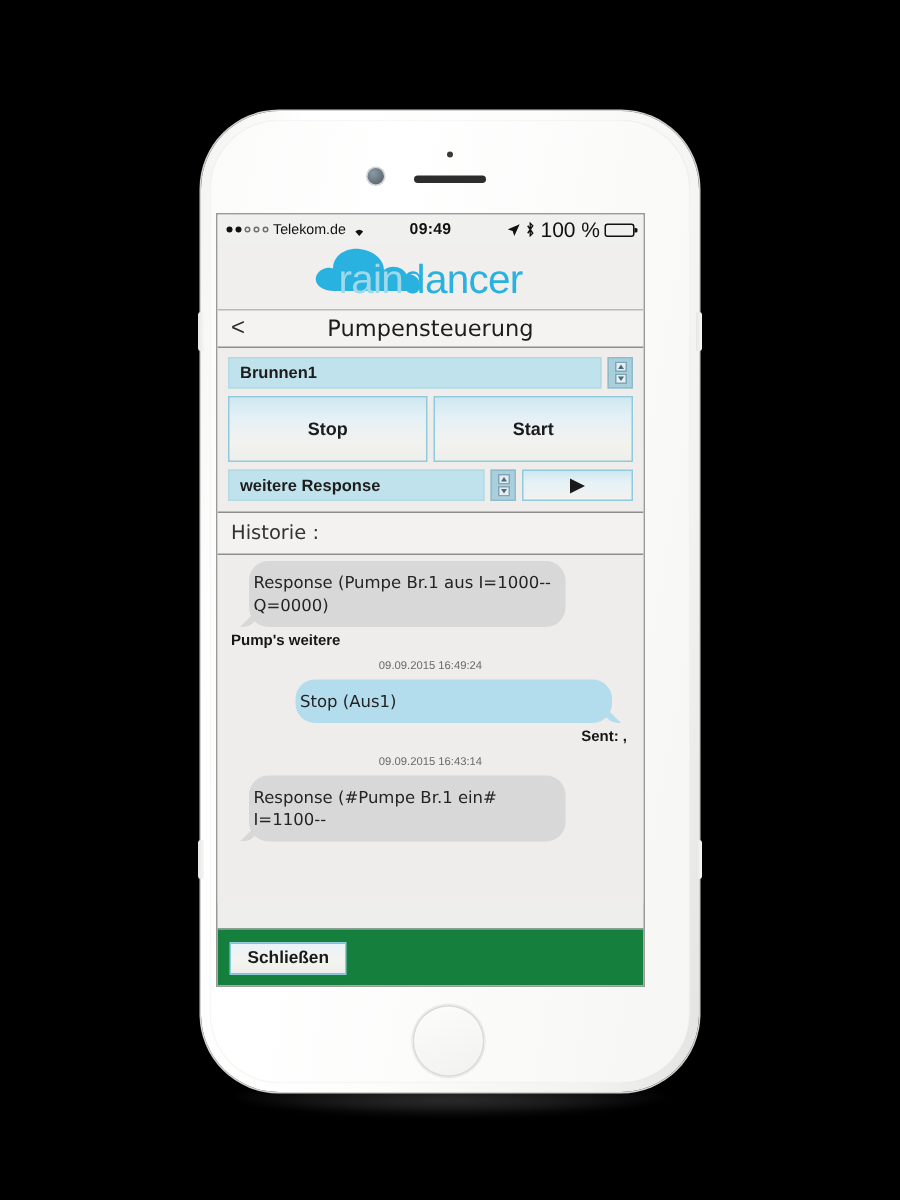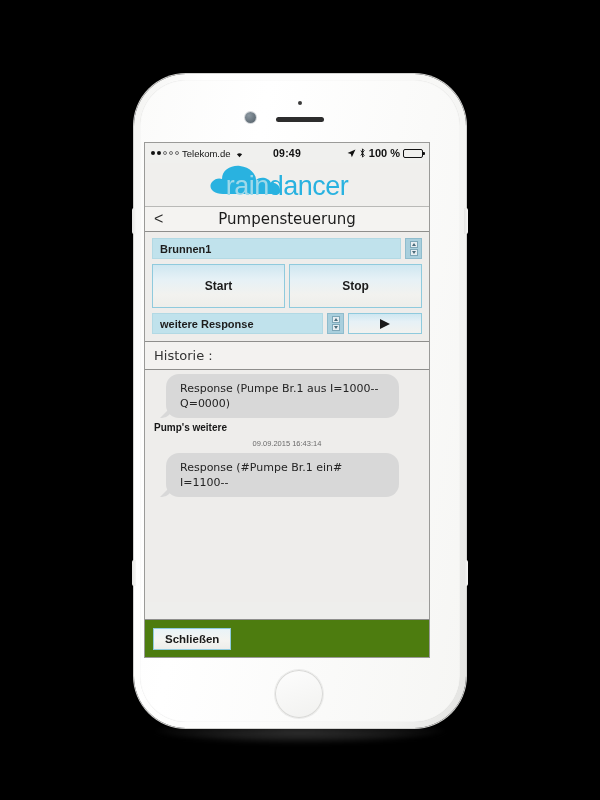--- a/index.html
+++ b/index.html
@@ -123,21 +123,21 @@
   .sb-center { font-size: 10.5px; letter-spacing: 0.2px; }
   .sb-right { display: flex; align-items: center; justify-content: flex-end; gap: 3px; flex: 1; }
   .dots { display: flex; gap: 2px; align-items: center; }
   .dot { width: 4px; height: 4px; border-radius: 50%; box-sizing: border-box; }
   .dot.on { background: #111; }
   .dot.off { background: transparent; border: 1px solid #6f6f6f; }
   .carrier { font-size: 9.5px; font-weight: normal; color: #111; }
   .wifi-icon { width: 11px; height: 9px; display: inline-block; }
   .loc-icon { width: 9px; height: 9px; display: inline-block; }
   .bt-icon { width: 7px; height: 10px; display: inline-block; }
-  .batt-text { font-size: 11px; font-weight: bold; }
+  .batt-text { font-size: 14px; font-weight: normal; }
   .batt {
     width: 20px; height: 9px;
     border: 1px solid #111;
     border-radius: 2px;
     position: relative;
     box-sizing: border-box;
     padding: 1px;
   }
   .batt::after {
     content: "";
@@ -308,21 +308,21 @@
   .ts {
     text-align: center;
     font-size: 7.5px;
     color: #6a6a6a;
     margin-bottom: 5px;
     font-family: "Liberation Sans", sans-serif;
   }
   .bubble {
     position: relative;
     border-radius: 13px;
-    padding: 7px 14px;
+    padding: 7px 3px;
     font-size: 11px;
     line-height: 15px;
     color: #242424;
     max-width: 205px;
     font-family: "DejaVu Sans", sans-serif;
   }
   .bubble.in {
     background: #d8d8d8;
     margin-left: 12px;
   }
@@ -357,21 +357,21 @@
   }
   .meta.left { text-align: left; }
   .meta.right { text-align: right; padding-right: 2px; }
 
   
   #footer {
     position: absolute;
     left: 0; bottom: 0;
     width: 284px;
     height: 38px;
-    background: #4d7c0f;
+    background: #15803d;
     border-top: 1px solid #8e8e8c;
     display: flex;
     align-items: center;
     padding-left: 8px;
     box-sizing: border-box;
   }
   #close-button {
     background: linear-gradient(180deg, #e9f3f8 0%, #f4f4f1 55%, #ededea 100%);
     border: 1px solid #8fcadd;
     height: 22px;
@@ -460,22 +460,22 @@
         <span class="sq">
             <span class="tri-up"></span>
           </span>
         <span class="sq">
             <span class="tri-down"></span>
           </span>
       </div>
     </div>
 
     <div class="row">
+      <div class="btn-3">Stop</div>
       <div class="btn-3">Start</div>
-      <div class="btn-3">Stop</div>
     </div>
 
     <div class="row">
       <div class="combo">weitere Response</div>
       <div class="stepper">
         <span class="sq">
             <span class="tri-up"></span>
           </span>
         <span class="sq">
             <span class="tri-down"></span>
@@ -490,20 +490,25 @@
 
   <div id="history-header">Historie :</div>
 
   <div id="chat">
 
     <div class="msg-group">
       <div class="bubble in">Response (Pumpe Br.1 aus I=1000--Q=0000)</div>
       <div class="meta left">Pump's weitere</div>
     </div>
 
+    <div class="msg-group">
+      <div class="ts">09.09.2015 16:49:24</div>
+      <div class="bubble out">Stop (Aus1)</div>
+      <div class="meta right">Sent: ,</div>
+    </div>
 
     <div class="msg-group">
       <div class="ts">09.09.2015 16:43:14</div>
       <div class="bubble in">Response (#Pumpe Br.1 ein# I=1100--</div>
     </div>
 
   </div>
 
   <div id="footer">
     <div id="close-button">Schließen</div>

